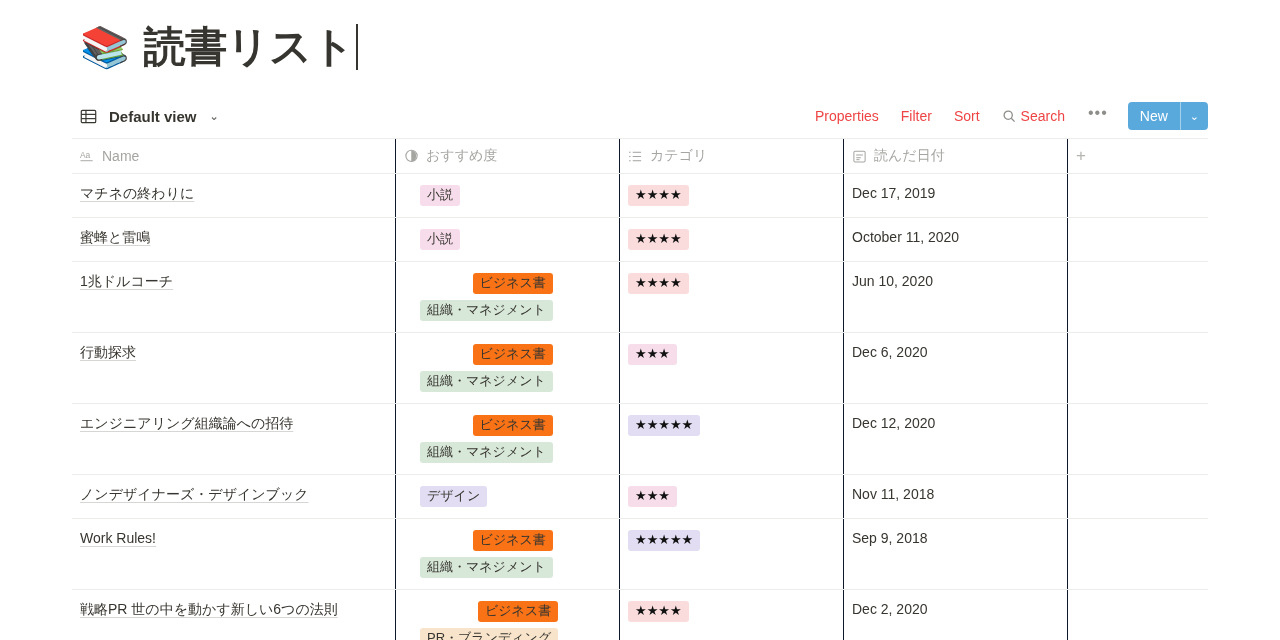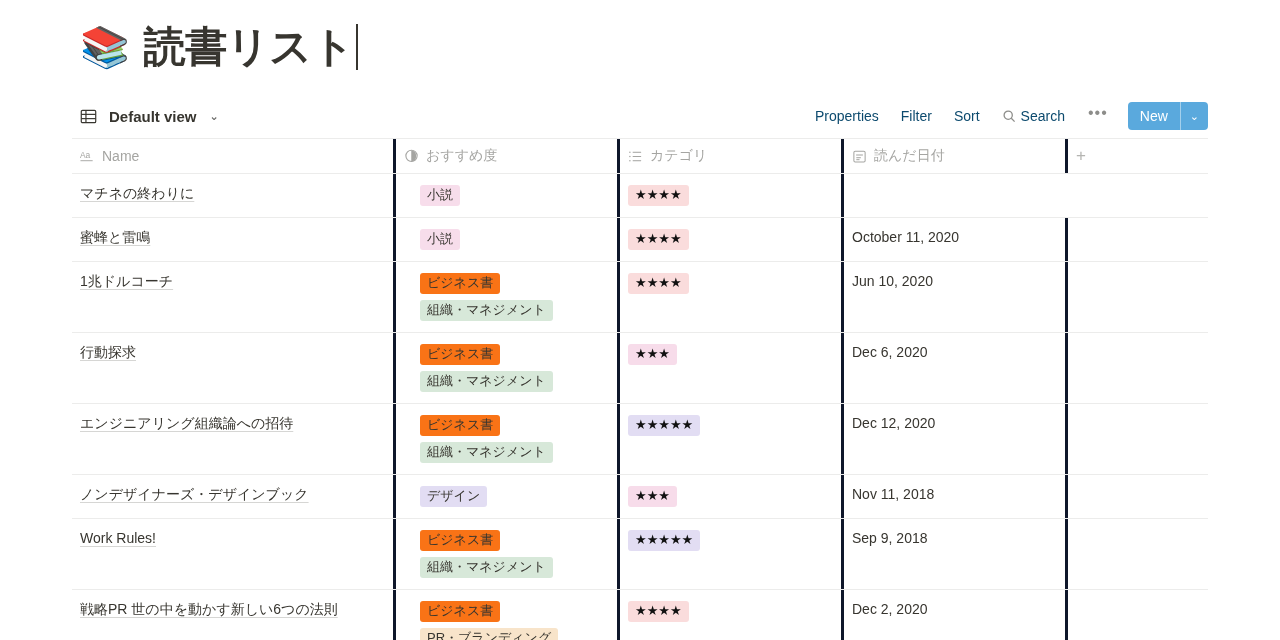--- a/index.html
+++ b/index.html
@@ -65,21 +65,21 @@
   .view-tab svg { display: block; }
   .chev { font-size: 11px; color: #6b6b69; margin-left: 1px; }
 
   .toolbar-right {
     display: flex;
     align-items: center;
     gap: 0;
   }
   .tb-item {
     font-size: 14px;
-    color: #0c4a6e;
+    color: #ef4444;
     padding: 5px 11px;
     cursor: pointer;
     white-space: nowrap;
     display: flex;
     align-items: center;
     gap: 5px;
   }
   .dots {
     font-size: 16px;
     color: #8d8d8a;
@@ -130,21 +130,21 @@
   .thead .tcell {
     color: #a5a5a2;
     font-size: 14px;
     height: 34px;
     display: flex;
     align-items: center;
     gap: 7px;
   }
   .tcell {
     padding: 0 8px 0 8px;
-    border-right: 3px solid #0f172a;
+    border-right: 1px solid #0f172a;
     display: flex;
     align-items: flex-start;
     overflow: hidden;
   }
   .c-name  { width: 324px; }
   .c-cat   { width: 224px; }
   .c-rate  { width: 224px; }
   .c-date  { width: 224px; }
   .c-plus  { width: 140px; border-right: none; }
 
@@ -156,21 +156,21 @@
   .book-name {
     font-size: 14px;
     color: #37352f;
     text-decoration: underline;
     text-decoration-color: #d6d6d4;
     text-underline-offset: 3px;
     cursor: pointer;
     line-height: 16px;
   }
 
-  .tags { display: flex; flex-direction: column; align-items: flex-start; gap: 6px; padding-left: 16px; }
+  .tags { display: flex; flex-direction: column; align-items: flex-end; gap: 6px; padding-left: 16px; }
   .tag {
     font-size: 13px;
     border-radius: 3px;
     padding: 2px 7px 3px 7px;
     line-height: 16px;
     white-space: nowrap;
     color: #37352f;
   }
   .tag-pink   { background: #f7ddeb; }
   .tag-blue   { background: #f97316; }
@@ -306,20 +306,23 @@
             <span class="book-name">マチネの終わりに</span>
           </div>
           <div class="tcell c-cat">
             <div class="tags">
               <span class="tag tag-pink">小説</span>
             </div>
           </div>
           <div class="tcell c-rate">
             <span class="rating rate-4">★★★★</span>
           </div>
+          <div class="tcell c-date">
+            <span class="date">Dec 17, 2019</span>
+          </div>
           <div class="tcell c-plus"></div>
         </div>
         <div class="trow">
           <div class="tcell c-name">
             <span class="book-name">蜜蜂と雷鳴</span>
           </div>
           <div class="tcell c-cat">
             <div class="tags">
               <span class="tag tag-pink">小説</span>
             </div>

